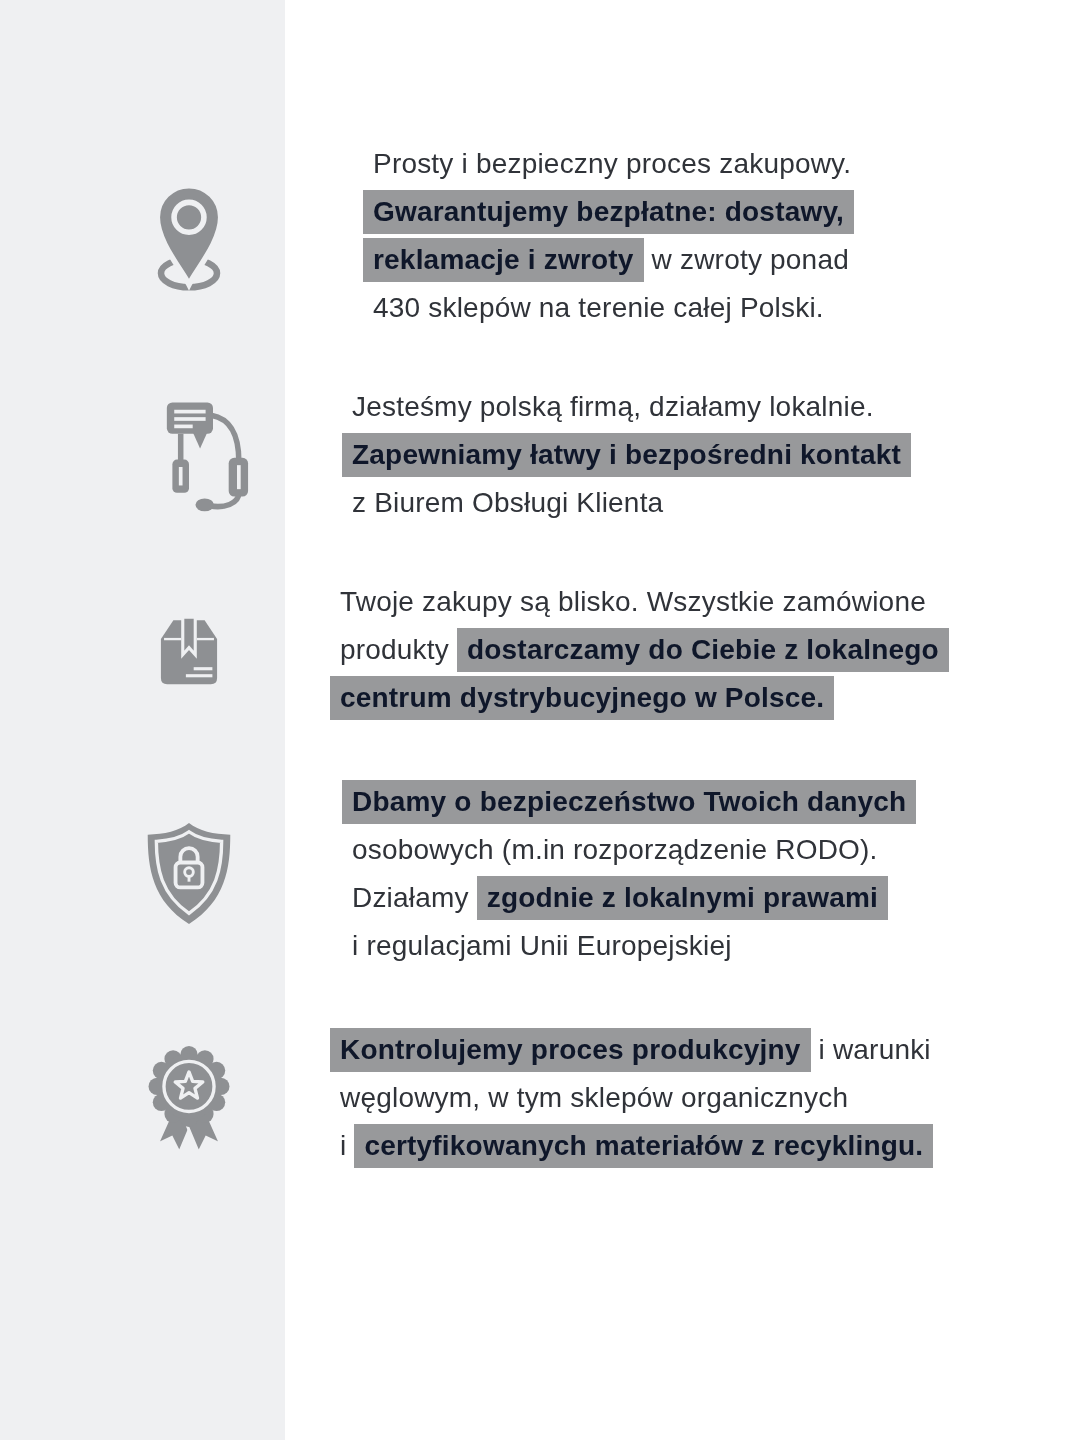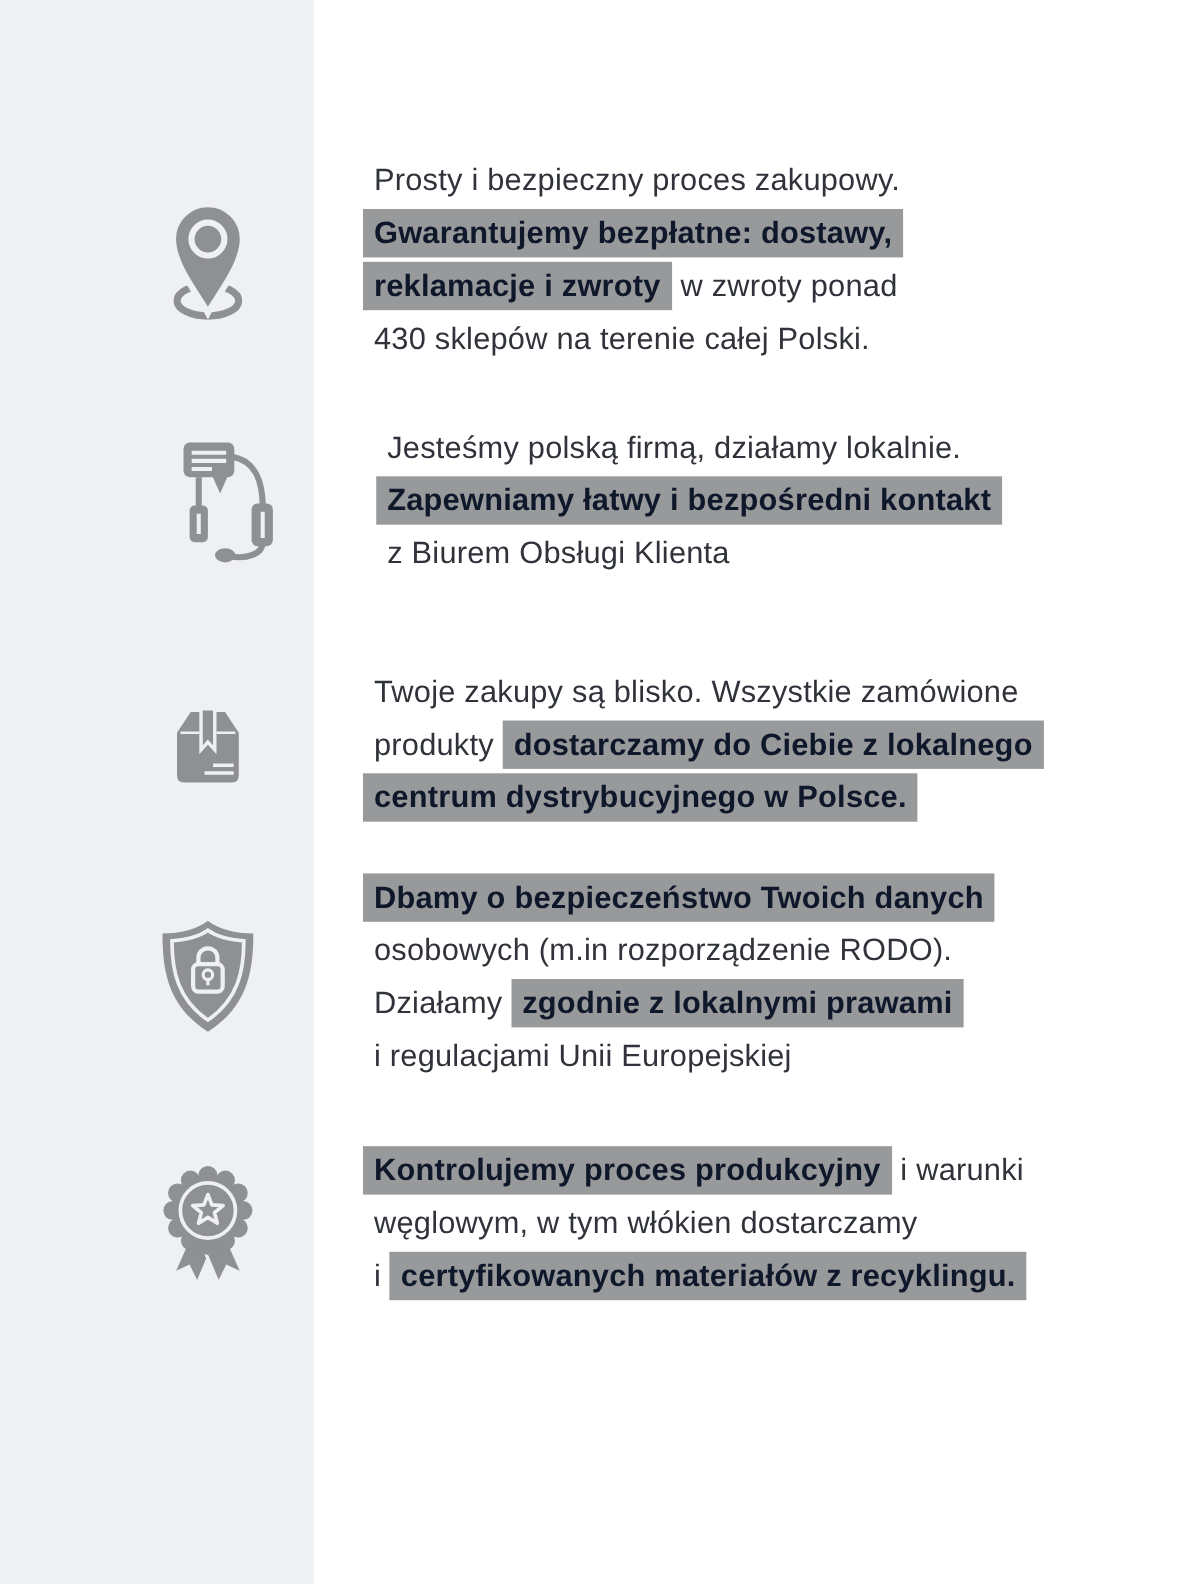--- a/index.html
+++ b/index.html
@@ -17,24 +17,24 @@
     overflow: hidden;
   }
   .sidebar {
     position: absolute;
     left: 0; top: 0;
     width: 285px; height: 100%;
     background: var(--sidebar);
   }
   .content { position: relative; }
   .row { display: flex; align-items: center; }
-  .row:nth-child(1) { margin-top: 140px; }
+  .row:nth-child(1) { margin-top: 140px; gap: 33px; }
   .row:nth-child(2) { margin-top: 51px; margin-left: 12px; }
-  .row:nth-child(3) { margin-top: 78px; align-items: center; }
-  .row:nth-child(4) { margin-top: 43px; }
+  .row:nth-child(3) { margin-top: 51px; align-items: center; }
+  .row:nth-child(4) { margin-top: 56px; gap: 12px; }
   .row:nth-child(5) { margin-top: 56px; }
   .icon-cell {
     width: 285px; flex: none;
     display: flex; align-items: center; justify-content: center;
     padding-left: 92px;
     color: var(--icon);
   }
   .icon { display: inline-flex; }
   .text-cell { margin-left: 45px; }
   .line {
@@ -162,17 +162,17 @@
               <circle cx="83.6" cy="33.5" r="9"></circle>
               <circle cx="55" cy="50" r="34"></circle>
             </g>
             <circle cx="55" cy="50" r="26" fill="none" stroke="#eff0f2" stroke-width="3.5"></circle>
             <polygon points="55,35 58.8,44.7 69.3,45.4 61.2,52 63.8,62.1 55,56.5 46.2,62.1 48.8,52 40.7,45.4 51.2,44.7" fill="none" stroke="#eff0f2" stroke-width="3.5" stroke-linejoin="round"></polygon>
           </svg>
         </span>
       </div>
       <div class="text-cell">
         <div class="line"><span class="seg-hl">Kontrolujemy proces produkcyjny</span><span class="seg"> i warunki</span></div>
-        <div class="line pad"><span class="seg">węglowym, w tym włókien dostarczamy</span></div>
+        <div class="line pad"><span class="seg">węglowym, w tym sklepów organicznych</span></div>
         <div class="line pad"><span class="seg">i </span><span class="seg-hl">certyfikowanych materiałów z recyklingu.</span></div>
       </div>
     </div>
   </div>
 
 </body></html>

